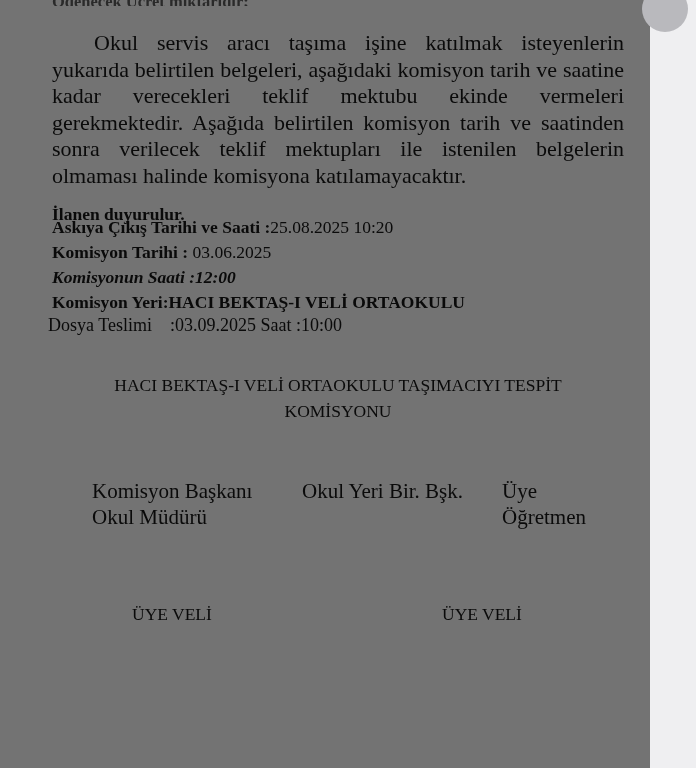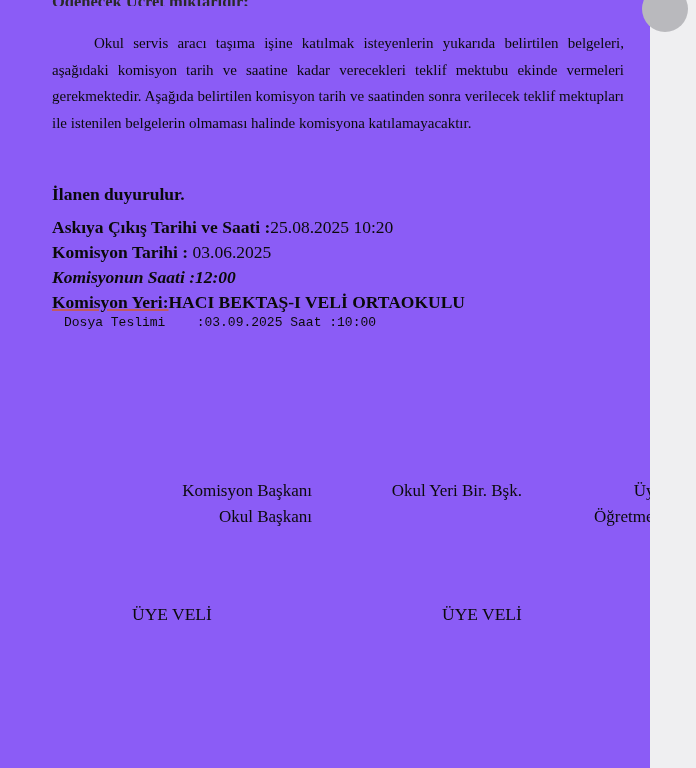--- a/index.html
+++ b/index.html
@@ -16,21 +16,21 @@
     position: relative;
   }
 
   
   .page {
     position: absolute;
     top: 0;
     left: 0;
     width: 696px;
     height: 768px;
-    background: #8b5cf6;
+    background: #737373;
   }
   .side-strip {
     position: absolute;
     top: 0;
     right: 0;
     width: 46px;
     height: 768px;
     background: #efeff1;
   }
   .scroll-thumb {
@@ -63,57 +63,55 @@
     font-weight: bold;
     color: #2a2a2a;
     white-space: nowrap;
   }
 
   .para {
     position: absolute;
     top: 30px;
     left: 52px;
     width: 572px;
-    font-size: 15px;
+    font-size: 22px;
     line-height: 26.5px;
     text-align: justify;
     text-indent: 42px;
   }
 
   .block-bold {
     position: absolute;
     left: 52px;
     font-size: 17.5px;
     line-height: 25.5px;
     font-weight: bold;
     white-space: nowrap;
   }
-  #l-ilanen { top: 182px; }
+  #l-ilanen { top: 202px; }
   #l-askiya { top: 215px; }
   #l-komtarih { top: 240px; }
   #l-komsaat  { top: 265px; font-style: italic; }
   #l-komyeri  { top: 290px; }
 
   .block-bold .reg {
     font-weight: normal;
   }
   .underline-wavy {
-    text-decoration: underline;
     text-decoration-color: #c05a60;
     text-decoration-style: solid;
     text-decoration-thickness: 2px;
   }
 
   .dosya {
     position: absolute;
     top: 315px;
-    left: 64px;
-    font-size: 13px;
+    left: 48px;
+    font-size: 18px;
     white-space: nowrap;
-    font-family: Liberation Mono, monospace;
   }
 
   .committee-title {
     position: absolute;
     top: 372px;
     left: 52px;
     width: 572px;
     text-align: center;
     font-size: 17.5px;
     line-height: 26px;
@@ -121,23 +119,23 @@
 
   .sign-row {
     position: absolute;
     top: 478px;
     left: 52px;
     width: 600px;
     height: 60px;
   }
   .sign {
     position: absolute;
-    font-size: 17px;
+    font-size: 21px;
     line-height: 26px;
-    text-align: right;
+    text-align: left;
   }
   #sig-1 { left: 40px;  width: 220px; }
   #sig-2 { left: 250px; width: 220px; }
   #sig-3 { left: 450px; width: 160px; }
 
   .sign-row2 {
     position: absolute;
     top: 604px;
     left: 52px;
     width: 600px;
@@ -178,25 +176,29 @@
 
     <div class="block-bold" id="l-komyeri">
       <span class="underline-wavy">Komisyon Yeri:</span><span>HACI BEKTAŞ-I VELİ ORTAOKULU</span>
     </div>
 
     <div class="dosya">
       <span>Dosya Teslimi</span>
       &nbsp;&nbsp;&nbsp;<span>:03.09.2025 Saat :10:00</span>
     </div>
 
+    <div class="committee-title">
+      <div>HACI BEKTAŞ-I VELİ  ORTAOKULU TAŞIMACIYI TESPİT</div>
+      <div>KOMİSYONU</div>
+    </div>
 
     <div class="sign-row">
       <div class="sign" id="sig-1">
         <div>Komisyon Başkanı</div>
-        <div>Okul Başkanı</div>
+        <div>Okul Müdürü</div>
       </div>
       <div class="sign" id="sig-2">
         <div>Okul Yeri Bir. Bşk.</div>
         <div></div>
       </div>
       <div class="sign" id="sig-3">
         <div>Üye</div>
         <div>Öğretmen</div>
       </div>
     </div>

